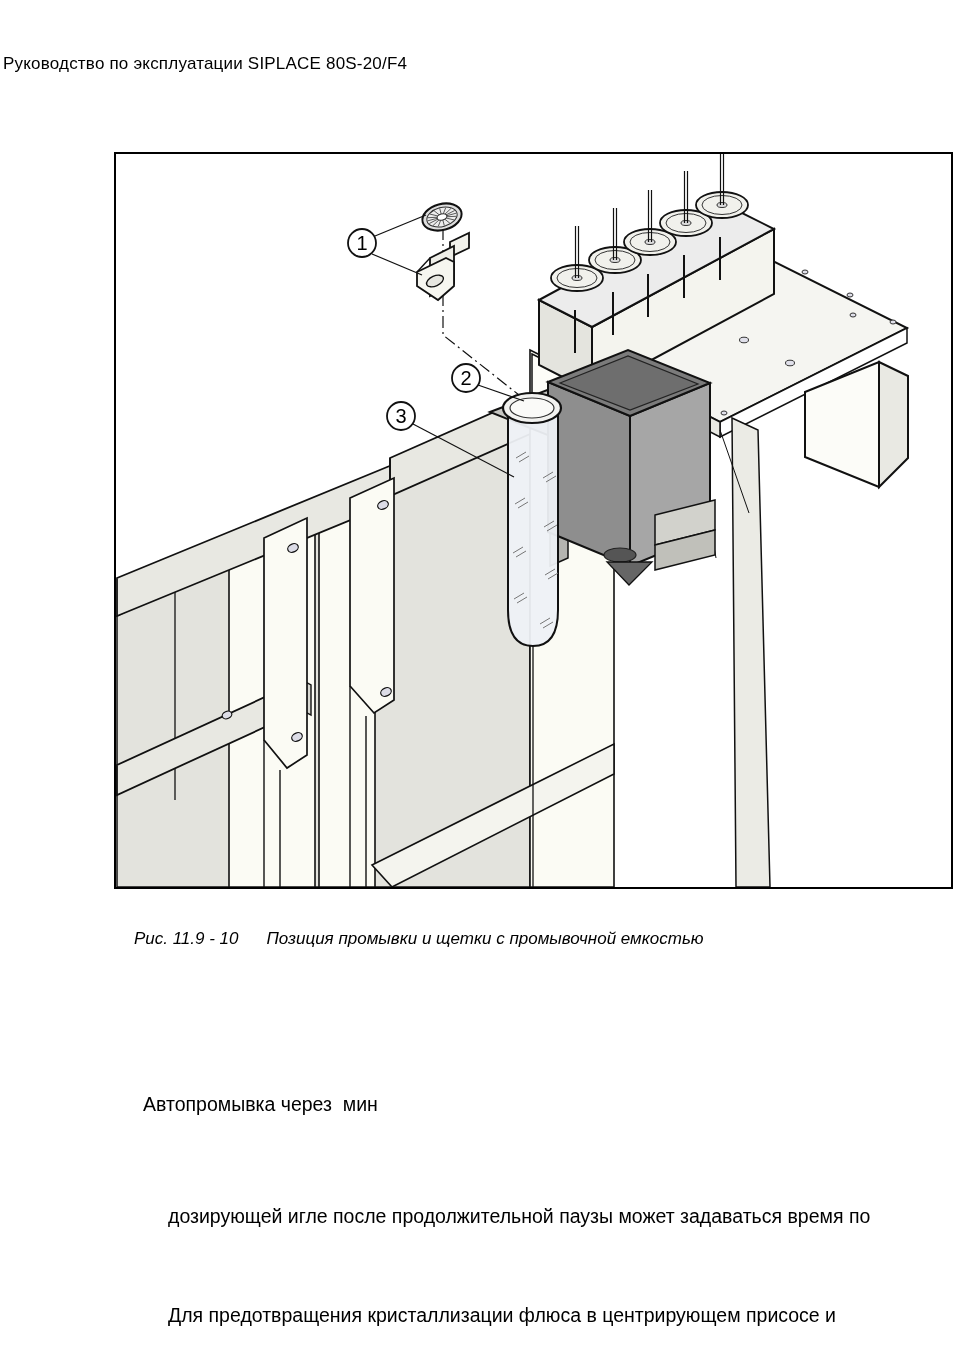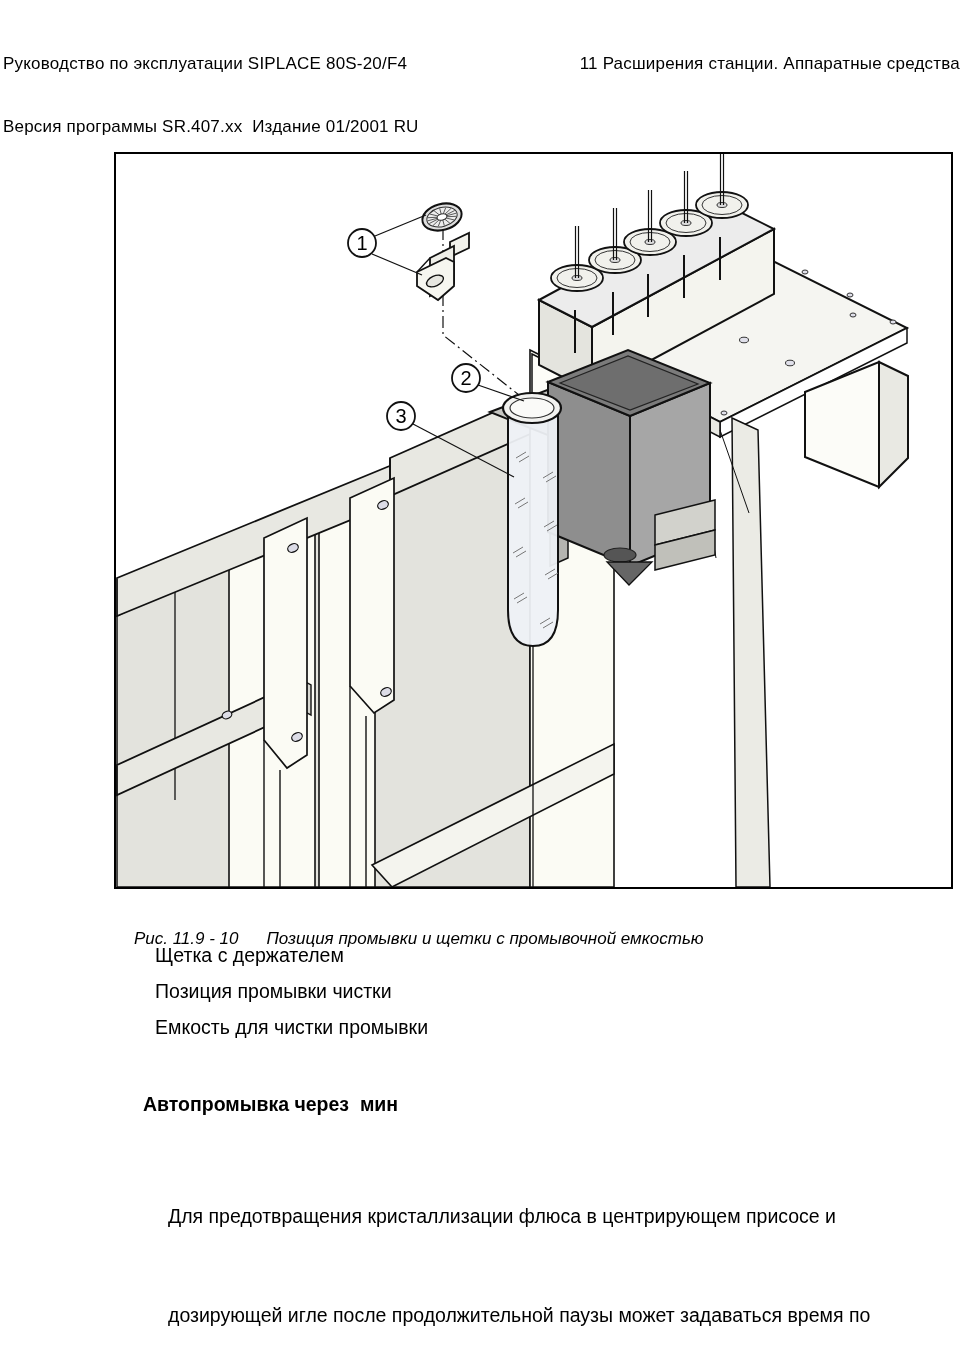--- a/index.html
+++ b/index.html
@@ -11,39 +11,37 @@
   .hdr{font-size:17px;line-height:21px;letter-spacing:.2px;white-space:pre;}
   .hdr-right{text-align:right;}
   .figframe{
     left:114px;top:144px;width:839px;height:737px;
     border:2px solid #000;box-sizing:border-box;background:#fff;
   }
   .caption{left:115px;top:901px;font-size:17px;font-style:italic;white-space:pre;text-align:right;}
   .caption .cap-label{margin-right:28px;}
   .legend{left:155px;top:936px;font-size:19.5px;}
   .legend .li{height:36px;white-space:pre;}
-  .heading{left:143px;top:1085px;font-size:19.5px;font-weight:bold;white-space:pre-wrap;}
+  .heading{left:143px;top:1085px;font-size:19.5px;font-weight:normal;white-space:pre-wrap;}
   .body-par{left:168px;font-size:19.5px;line-height:33px;white-space:pre-wrap;}
   .p1{top:1126px;}
   .p2{top:1291px;}
   .footrule{left:88px;top:1343px;width:876px;height:2px;background:#9a9a9a;}
   svg .ln{stroke:#111;fill:none;}
   svg text.co{font-family:"Liberation Sans",sans-serif;font-size:20px;fill:#000;}
 </style>
 </head>
 <body>
 
 <div id="page">
 
   <div class="abs hdr" style="left:3px;top:3px;">
     <div>Руководство по эксплуатации SIPLACE 80S-20/F4</div>
-    <div>Версия программы SR.407.xx  Издание 01/2001 RU</div>
   </div>
   <div class="abs hdr hdr-right" style="right:4px;top:3px;">
-    <div>11 Расширения станции. Аппаратные средства</div>
   </div>
 
   <div class="abs figframe">
     <svg width="835" height="733" viewBox="0 0 835 733">
 
       <g>
         <polygon points="1,462 414,257 414,733 1,733" fill="#e3e3dd" stroke="#111" stroke-width="1.5"></polygon>
         <line x1="59" y1="426" x2="59" y2="646" class="ln" stroke-width="1.3"></line>
 
         <polygon points="113,405 199,362 199,733 113,733" fill="#fbfbf4" stroke="#111" stroke-width="1.6"></polygon>
@@ -230,31 +228,26 @@
         <circle cx="285" cy="262" r="14" fill="#fff" stroke="#111" stroke-width="1.8"></circle>
         <text class="co" x="285" y="269" text-anchor="middle">3</text>
       </g>
     </svg>
   </div>
 
   <div class="abs caption">
     <span class="cap-label">Рис. 11.9 - 10</span><span>Позиция промывки и щетки с промывочной емкостью</span>
   </div>
 
-  <div class="abs legend">
-    <div class="li">Щетка с держателем</div>
-    <div class="li">Позиция промывки чистки</div>
-    <div class="li">Емкость для чистки промывки</div>
-  </div>
 
   <div class="abs heading">Автопромывка через  мин</div>
 
   <div class="abs body-par p1">
+    <div>дозирующей игле после продолжительной паузы может задаваться время по</div>
     <div>Для предотвращения кристаллизации флюса в центрирующем присосе и</div>
-    <div>дозирующей игле после продолжительной паузы может задаваться время по</div>
     
     
     
   </div>
 
   <div class="abs body-par p2">
     
     
   </div>
 

